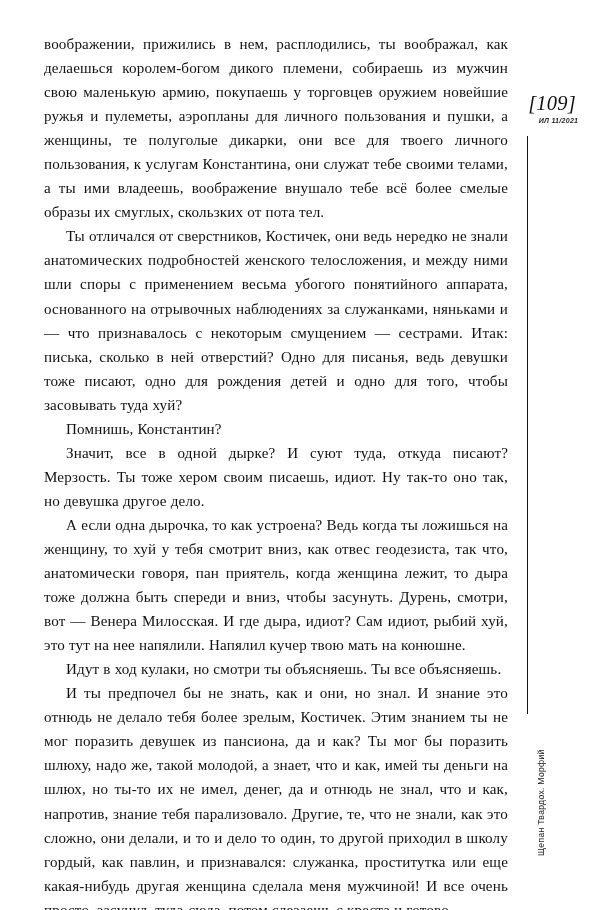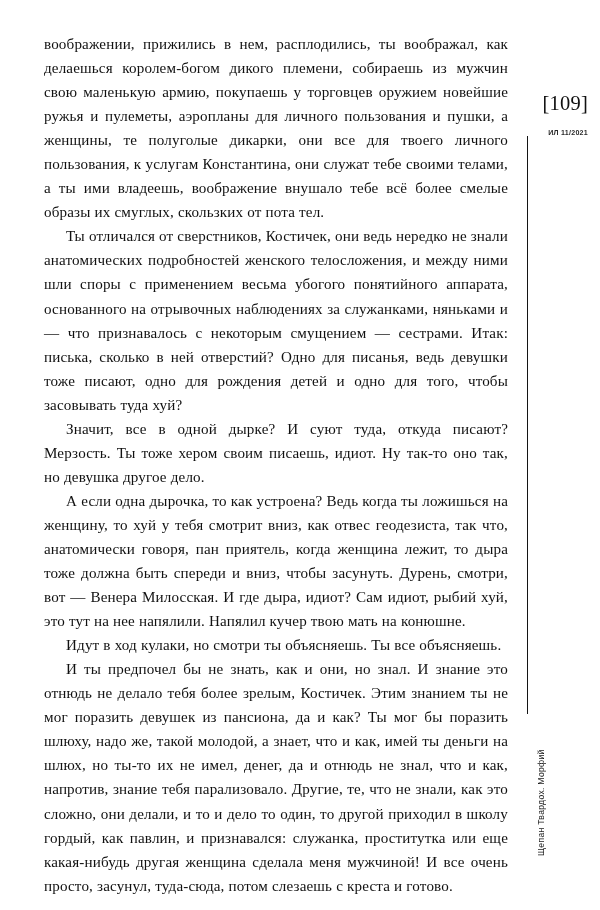--- a/index.html
+++ b/index.html
@@ -47,31 +47,32 @@
   .para.first {
     text-indent: 0;
   }
 
   
   .folio-block {
     position: absolute;
     left: 516px;
     top: 92px;
     width: 72px;
-    text-align: right;
+    text-align: center;
+    font-style: italic;
   }
   .folio-number {
     font-family: "Liberation Serif", "DejaVu Serif", serif;
     font-size: 20.5px;
     line-height: 22px;
     color: #111111;
     letter-spacing: 0.2px;
   }
   .folio-issue {
-    margin-top: 15px;
+    margin-top: 3px;
     font-family: "Liberation Sans", "DejaVu Sans", sans-serif;
     font-size: 7.1px;
     line-height: 9px;
     color: #2a2a2a;
     letter-spacing: 0.25px;
     font-weight: 700;
     padding-left: 13px;
   }
 
   
@@ -107,20 +108,21 @@
   }
 </style>
 </head>
 <body>
 
 <div class="page">
 
   <div class="text-column">
     <p class="para first">воображении, прижились в нем, расплодились, ты воображал, как делаешься королем-богом дикого племени, собираешь из мужчин свою маленькую армию, покупаешь у торговцев оружием новейшие ружья и пулеметы, аэропланы для личного пользования и пушки, а женщины, те полуголые дикарки, они все для твоего личного пользования, к услугам Константина, они служат тебе своими телами, а ты ими владеешь, воображение внушало тебе всё более смелые образы их смуглых, скользких от пота тел.</p>
     <p class="para">Ты отличался от сверстников, Костичек, они ведь нередко не знали анатомических подробностей женского телосложения, и между ними шли споры с применением весьма убогого понятийного аппарата, основанного на отрывочных наблюдениях за служанками, няньками и — что признавалось с некоторым смущением — сестрами. Итак: писька, сколько в ней отверстий? Одно для писанья, ведь девушки тоже писают, одно для рождения детей и одно для того, чтобы засовывать туда хуй?</p>
+    <p class="para">Помнишь, Константин?</p>
     <p class="para">Значит, все в одной дырке? И суют туда, откуда писают? Мерзость. Ты тоже хером своим писаешь, идиот. Ну так-то оно так, но девушка другое дело.</p>
     <p class="para">А если одна дырочка, то как устроена? Ведь когда ты ложишься на женщину, то хуй у тебя смотрит вниз, как отвес геодезиста, так что, анатомически говоря, пан приятель, когда женщина лежит, то дыра тоже должна быть спереди и вниз, чтобы засунуть. Дурень, смотри, вот — Венера Милосская. И где дыра, идиот? Сам идиот, рыбий хуй, это тут на нее напялили. Напялил кучер твою мать на конюшне.</p>
     <p class="para">Идут в ход кулаки, но смотри ты объясняешь. Ты все объясняешь.</p>
     <p class="para">И ты предпочел бы не знать, как и они, но знал. И знание это отнюдь не делало тебя более зрелым, Костичек. Этим знанием ты не мог поразить девушек из пансиона, да и как? Ты мог бы поразить шлюху, надо же, такой молодой, а знает, что и как, имей ты деньги на шлюх, но ты-то их не имел, денег, да и отнюдь не знал, что и как, напротив, знание тебя парализовало. Другие, те, что не знали, как это сложно, они делали, и то и дело то один, то другой приходил в школу гордый, как павлин, и признавался: служанка, проститутка или еще какая-нибудь другая женщина сделала меня мужчиной! И все очень просто, засунул, туда-сюда, потом слезаешь с креста и готово.</p>
 
   </div>
 
   <div class="folio-block">
     <div class="folio-number">[109]</div>
     <div class="folio-issue">ИЛ 11/2021</div>

